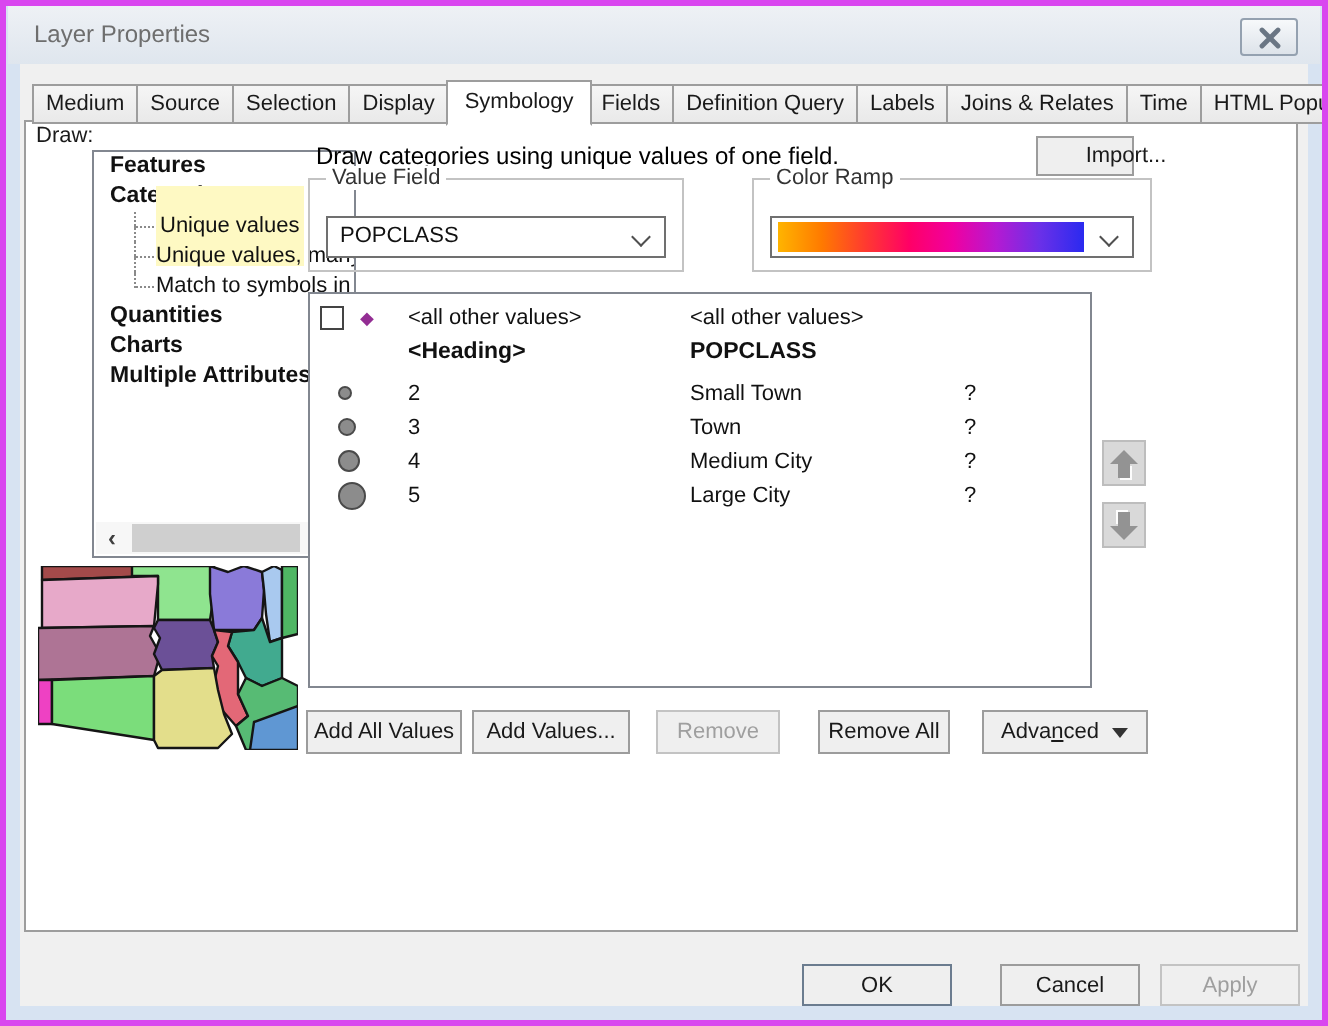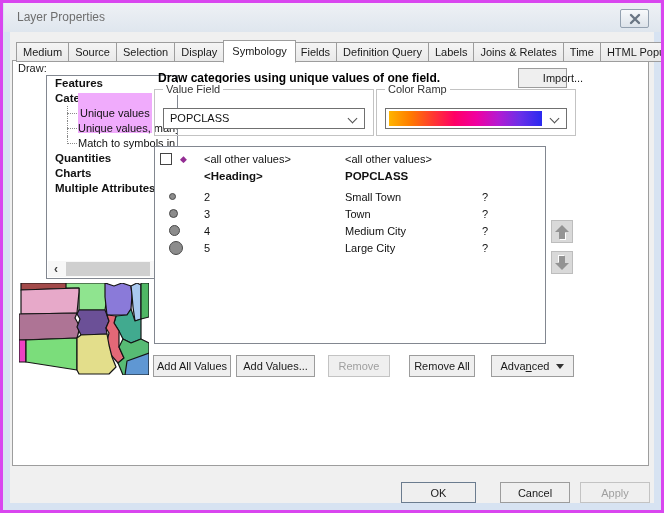--- a/index.html
+++ b/index.html
@@ -22,33 +22,33 @@
   .lbl{font-size:11px;color:#1a1a1a;}
   #show-label{position:absolute;left:5px;top:1px;}
   
   #tree{position:absolute;left:4px;top:14px;width:132px;height:204px;border:1px solid #828790;background:#fff;overflow:hidden;margin-left:29px;}
   .ti{position:relative;height:15px;line-height:15px;font-size:11px;white-space:nowrap;padding-left:8px;color:#111;}
   .ti.b{font-weight:bold;font-size:11.5px;}
   .ti.sub{padding-left:31px;}
   .ti.sub::before{content:"";position:absolute;left:20px;top:7px;width:10px;border-top:1px dotted #8a8a8a;}
   .ti.sub::after{content:"";position:absolute;left:20px;top:0;height:100%;border-left:1px dotted #8a8a8a;}
   .ti.sub.last::after{height:8px;}
-  .ti .sel{background:#f0abfc;padding:14px 2px;}
+  .ti .sel{background:#fef9c3;padding:14px 2px;}
   #tree-scroll{position:absolute;left:1px;right:1px;bottom:1px;height:16px;background:#f7f7f7;display:flex;align-items:center;}
   .scroll-arrow{width:16px;text-align:center;font-size:12px;font-weight:bold;color:#3f3f3f;line-height:16px;}
   #tree-thumb{height:14px;width:84px;background:#cfcfcf;margin-left:2px;}
   
   #map-preview{position:absolute;left:6px;top:222px;width:130px;height:92px;}
   
-  #main-heading{position:absolute;left:145px;top:10px;font-size:12px;font-weight:bold;color:#000;}
+  #main-heading{position:absolute;left:145px;top:10px;font-size:12px;font-weight:normal;color:#000;}
   .btn{display:flex;align-items:center;justify-content:center;font-size:11px;color:#1a1a1a;background:#efefef;border:1px solid #9c9c9c;cursor:default;}
   #import-btn{position:absolute;left:505px;top:7px;width:49px;height:20px;padding-left:41px;}
   .groupbox{position:absolute;border:1px solid #c3c3c3;}
   .groupbox-label{position:absolute;top:-7px;left:8px;background:#fff;padding:0 3px;font-size:11px;color:#333;}
-  #vf-group{left:141px;top:28px;width:220px;height:47px;}
+  #vf-group{left:141px;top:28px;width:188px;height:47px;}
   #cr-group{left:363px;top:28px;width:200px;height:47px;text-decoration:underline;}
   .combo{position:absolute;left:8px;right:8px;top:18px;height:21px;background:#fff;border:1px solid #707070;}
   .combo .val{position:absolute;left:6px;top:3px;font-size:11px;color:#111;}
   .chev{position:absolute;right:8px;top:6px;width:7px;height:7px;border-right:1.5px solid #505050;border-bottom:1.5px solid #505050;transform:rotate(45deg);}
   #ramp-bar{position:absolute;left:3px;top:2px;right:24px;bottom:2px;}
   
   #vtable{position:absolute;left:141px;top:85px;width:392px;height:198px;border:1px solid #828790;background:#fff;overflow:hidden;}
   .trow{display:grid;grid-template-columns:41px 140px 134px 54px 1fr;align-items:center;height:17px;}
   #vtable-head{height:19px;}
   #vtable-head .hc{height:19px;line-height:19px;font-size:11px;padding-left:8px;border-right:1px solid #d9d9d9;white-space:nowrap;}

